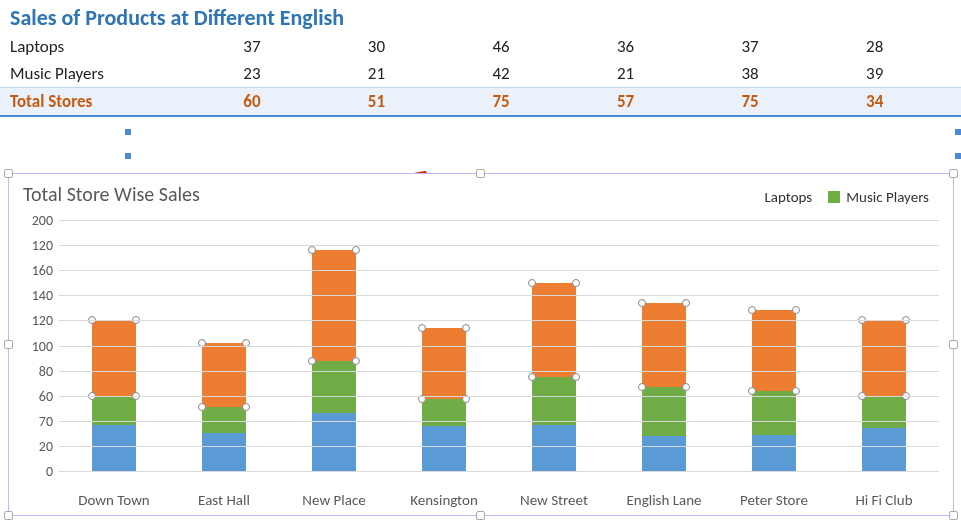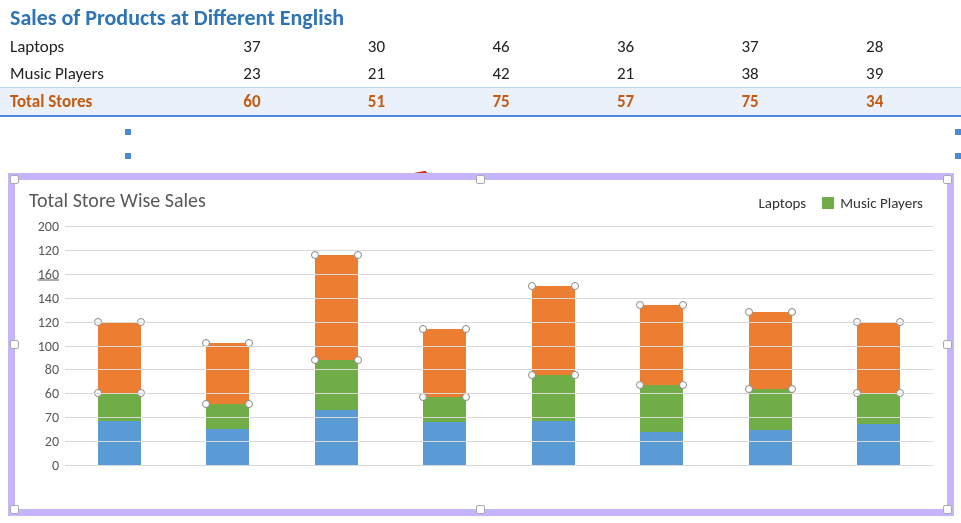--- a/index.html
+++ b/index.html
@@ -51,21 +51,21 @@
     position: absolute;
     width: 6px; height: 6px;
     background: #4a8ad6;
   }
   .chart-frame {
     position: absolute;
     left: 8px;
     top: 173px;
     width: 946px;
     height: 343px;
-    border: 7px solid #c4b5fd;
+    border: 1px solid #c4b5fd;
     background: #fff;
   }
   .frame-handle {
     position: absolute;
     width: 9px; height: 9px;
     background: #fff;
     border: 1px solid #aaa;
     border-radius: 2px;
   }
   .chart-title {
@@ -236,21 +236,21 @@
 
   <div class="y-axis" id="y-axis">
       <div class="y-tick" style="bottom: 0%; transform: translateY(50%);">0</div>
       <div class="y-tick" style="bottom: 10%; transform: translateY(50%);">20</div>
       <div class="y-tick" style="bottom: 20%; transform: translateY(50%);">70</div>
       <div class="y-tick" style="bottom: 30%; transform: translateY(50%);">60</div>
       <div class="y-tick" style="bottom: 40%; transform: translateY(50%);">80</div>
       <div class="y-tick" style="bottom: 50%; transform: translateY(50%);">100</div>
       <div class="y-tick" style="bottom: 60%; transform: translateY(50%);">120</div>
       <div class="y-tick" style="bottom: 70%; transform: translateY(50%);">140</div>
-      <div class="y-tick" style="bottom: 80%; transform: translateY(50%); text-decoration: underline;">160</div>
+      <div class="y-tick" style="bottom: 80%; transform: translateY(50%);">160</div>
       <div class="y-tick" style="bottom: 90%; transform: translateY(50%);">120</div>
       <div class="y-tick" style="bottom: 100%; transform: translateY(50%);">200</div>
     </div>
   <div class="plot" id="plot">
     <div class="bars" id="bars">
         <div class="bar-group">
           <div class="bar seg-laptops" style="bottom: 0%; height: 18.5%;"></div>
           <div class="bar seg-music" style="bottom: 18.5%; height: 11.5%;"></div>
           <div class="bar seg-total" style="bottom: 30%; height: 30%;"></div>
           <div class="data-handle" style="left: 30%; bottom: 30%; transform: translate(-50%, 50%);"></div>
@@ -327,13 +327,23 @@
       <div class="gridline" style="top: 80%;"></div>
       <div class="gridline" style="top: 70%;"></div>
       <div class="gridline" style="top: 60%;"></div>
       <div class="gridline" style="top: 50%;"></div>
       <div class="gridline" style="top: 40%;"></div>
       <div class="gridline" style="top: 30%;"></div>
       <div class="gridline" style="top: 20%;"></div>
       <div class="gridline" style="top: 10%;"></div>
       <div class="gridline" style="top: 0%;"></div>
     </div>
+  <div class="x-labels" id="x-labels">
+      <div class="x-label">Down Town</div>
+      <div class="x-label">East Hall</div>
+      <div class="x-label">New Place</div>
+      <div class="x-label">Kensington</div>
+      <div class="x-label">New Street</div>
+      <div class="x-label">English Lane</div>
+      <div class="x-label">Peter Store</div>
+      <div class="x-label">Hi Fi Club</div>
+    </div>
 </div>
 
 </body></html>

